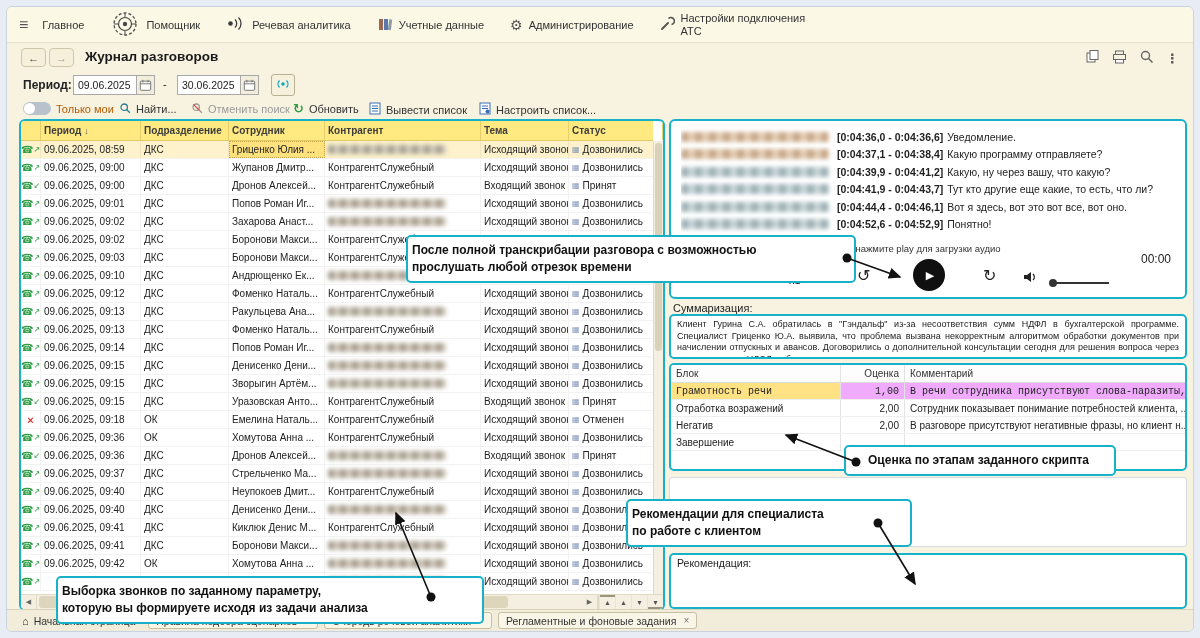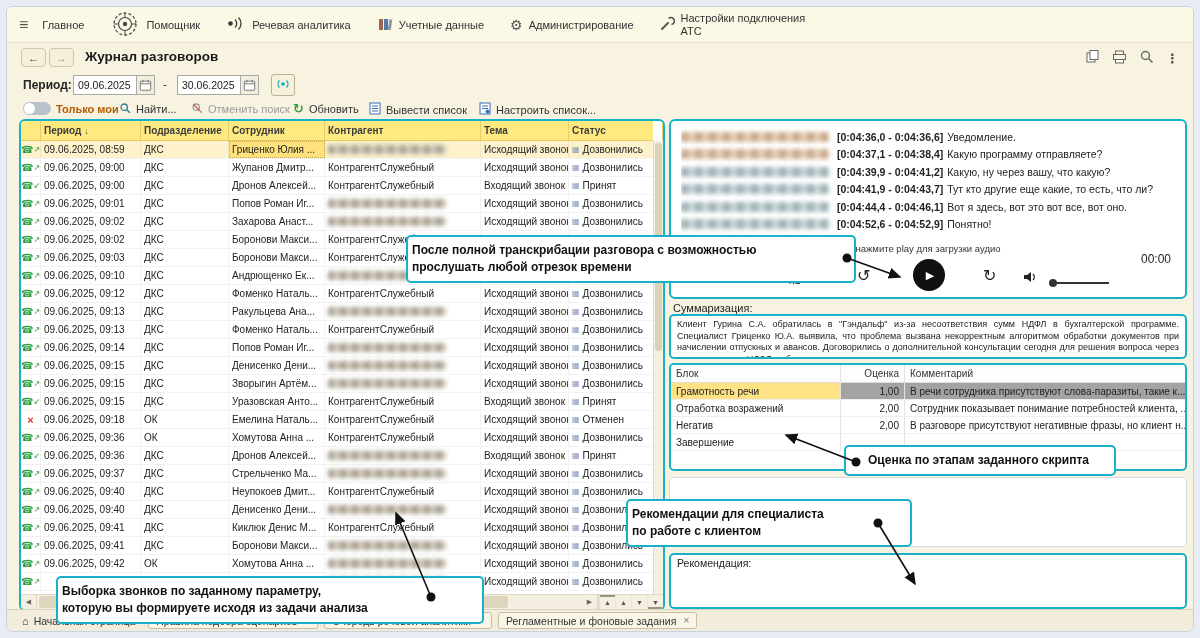--- a/index.html
+++ b/index.html
@@ -28,21 +28,21 @@
 .dinput .cal{width:18px;height:20px;border:1px solid #a9a9a9;border-left:none;background:#f3eedb;display:flex;align-items:center;justify-content:center;}
 #din1{left:66px;}#din2{left:170px;}
 .dash{position:absolute;left:156px;top:71px;font-size:11px;}
 .bcast{position:absolute;left:264px;top:67px;width:24px;height:22px;border:1px solid #b8b193;border-radius:3px;background:#f6f1dd;display:flex;align-items:center;justify-content:center;}
 
 
 .act{position:absolute;top:95px;display:flex;align-items:center;gap:5px;font-size:11px;color:#333;}
 #act-toggle{left:16px;}
 .togglep{width:28px;height:13px;border-radius:7px;background:#b9c2cc;position:relative;}
 .togglep .knob{position:absolute;left:1px;top:1px;width:11px;height:11px;border-radius:50%;background:#fff;}
-.only-mine{font-weight:bold;color:#b55a00;}
+.only-mine{font-weight:normal;color:#b55a00;}
 #act-find{left:112px;}
 #act-cancel{left:184px;color:#9a9a9a;}
 #act-refresh{left:286px;}
 .refch{color:#2f9e44;font-weight:bold;font-size:13px;line-height:1;}
 #act-export{left:362px;}
 #act-config{left:472px;}
 
 
 .calls-panel{position:absolute;left:12px;top:112px;width:646px;height:492px;background:#fff;border:2px solid #17b2ca;border-radius:6px;overflow:hidden;}
 .thead{position:absolute;left:0;top:0;right:10px;height:20px;background:#ffe981;display:flex;border-bottom:1px solid #e3c967;}
@@ -91,21 +91,21 @@
 
 .sum-label{position:absolute;left:666px;top:295px;font-size:11px;color:#222;}
 .sum-box{position:absolute;left:662px;top:307px;width:518px;height:45px;background:#fff;border:2px solid #17b2ca;border-radius:5px;padding:3px 6px;font-size:9px;line-height:11.5px;text-align:justify;color:#222;overflow:hidden;}
 
 
 .score-panel{position:absolute;left:662px;top:356px;width:518px;height:108px;background:#fff;border:2px solid #17b2ca;border-radius:5px;overflow:hidden;}
 .shead{display:flex;height:18px;border-bottom:1px solid #ddd;font-size:10px;color:#333;background:#fdfdfd;}
 .sc{padding:0 5px;display:flex;align-items:center;overflow:hidden;white-space:nowrap;border-right:1px solid #e3e3e3;}
 .s-block{width:170px;}.s-val{width:64px;justify-content:flex-end;}.s-com{flex:1;border-right:none;}
 .srow{display:flex;height:17px;font-size:10px;border-bottom:1px solid #eee;}
-.srow.sel{background:#a3a3a3;}
+.srow.sel{background:#f0abfc;font-family:Liberation Mono, monospace;}
 .srow.sel .s-block{background:#ffe283;}
 
 
 .comments-field{position:absolute;left:662px;top:470px;width:518px;height:70px;background:#fff;border:1px solid #d4dbe2;border-radius:3px;}
 .rec-box{position:absolute;left:662px;top:546px;width:518px;height:56px;background:#fff;border:2px solid #17b2ca;border-radius:5px;padding:2px 6px;font-size:10.5px;color:#222;}
 
 
 .tabbar{position:absolute;left:0;bottom:0;width:100%;height:22px;background:#f2edda;border-top:1px solid #d9d3ba;display:flex;align-items:center;padding:0 8px;gap:6px;z-index:30;}
 .tab{display:flex;align-items:center;gap:5px;font-size:10.5px;color:#333;background:#faf6e7;border:1px solid #c6bfa2;border-radius:3px;height:17px;padding:0 7px;white-space:nowrap;}
 .tab.home{background:none;border:none;}

